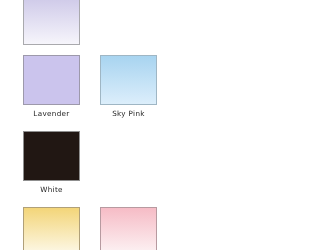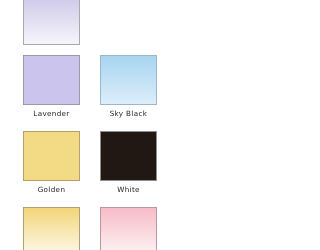--- a/index.html
+++ b/index.html
@@ -69,28 +69,24 @@
         <div class="swatch-box" style="background: linear-gradient(rgb(205, 200, 232) 0%, rgb(246, 245, 251) 100%); border-color: rgb(169, 169, 173);"></div>
       </div>
     </div>
     <div class="swatch-row" style="position: absolute; left: 0px; top: 55px; width: 250px;">
       <div class="swatch-cell">
         <div class="swatch-box" style="background: rgb(203, 196, 237); border-color: rgb(157, 153, 171);"></div>
         <div class="swatch-label">Lavender</div>
       </div>
       <div class="swatch-cell">
         <div class="swatch-box" style="background: linear-gradient(rgb(168, 212, 240) 0%, rgb(220, 238, 251) 100%); border-color: rgb(159, 182, 196);"></div>
-        <div class="swatch-label">Sky Black</div>
+        <div class="swatch-label">Sky Pink</div>
       </div>
     </div>
     <div class="swatch-row" style="position: absolute; left: 0px; top: 131px; width: 250px;">
-      <div class="swatch-cell">
-        <div class="swatch-box" style="background: rgb(242, 219, 132); border-color: rgb(181, 160, 113);"></div>
-        <div class="swatch-label">Golden</div>
-      </div>
       <div class="swatch-cell">
         <div class="swatch-box" style="background: rgb(33, 23, 19); border-color: rgb(143, 143, 143);"></div>
         <div class="swatch-label">White</div>
       </div>
     </div>
     <div class="swatch-row" style="position: absolute; left: 0px; top: 207px; width: 250px;">
       <div class="swatch-cell">
         <div class="swatch-box" style="background: linear-gradient(rgb(243, 213, 121) 0%, rgb(253, 250, 237) 100%); border-color: rgb(176, 160, 121);"></div>
       </div>
       <div class="swatch-cell">

